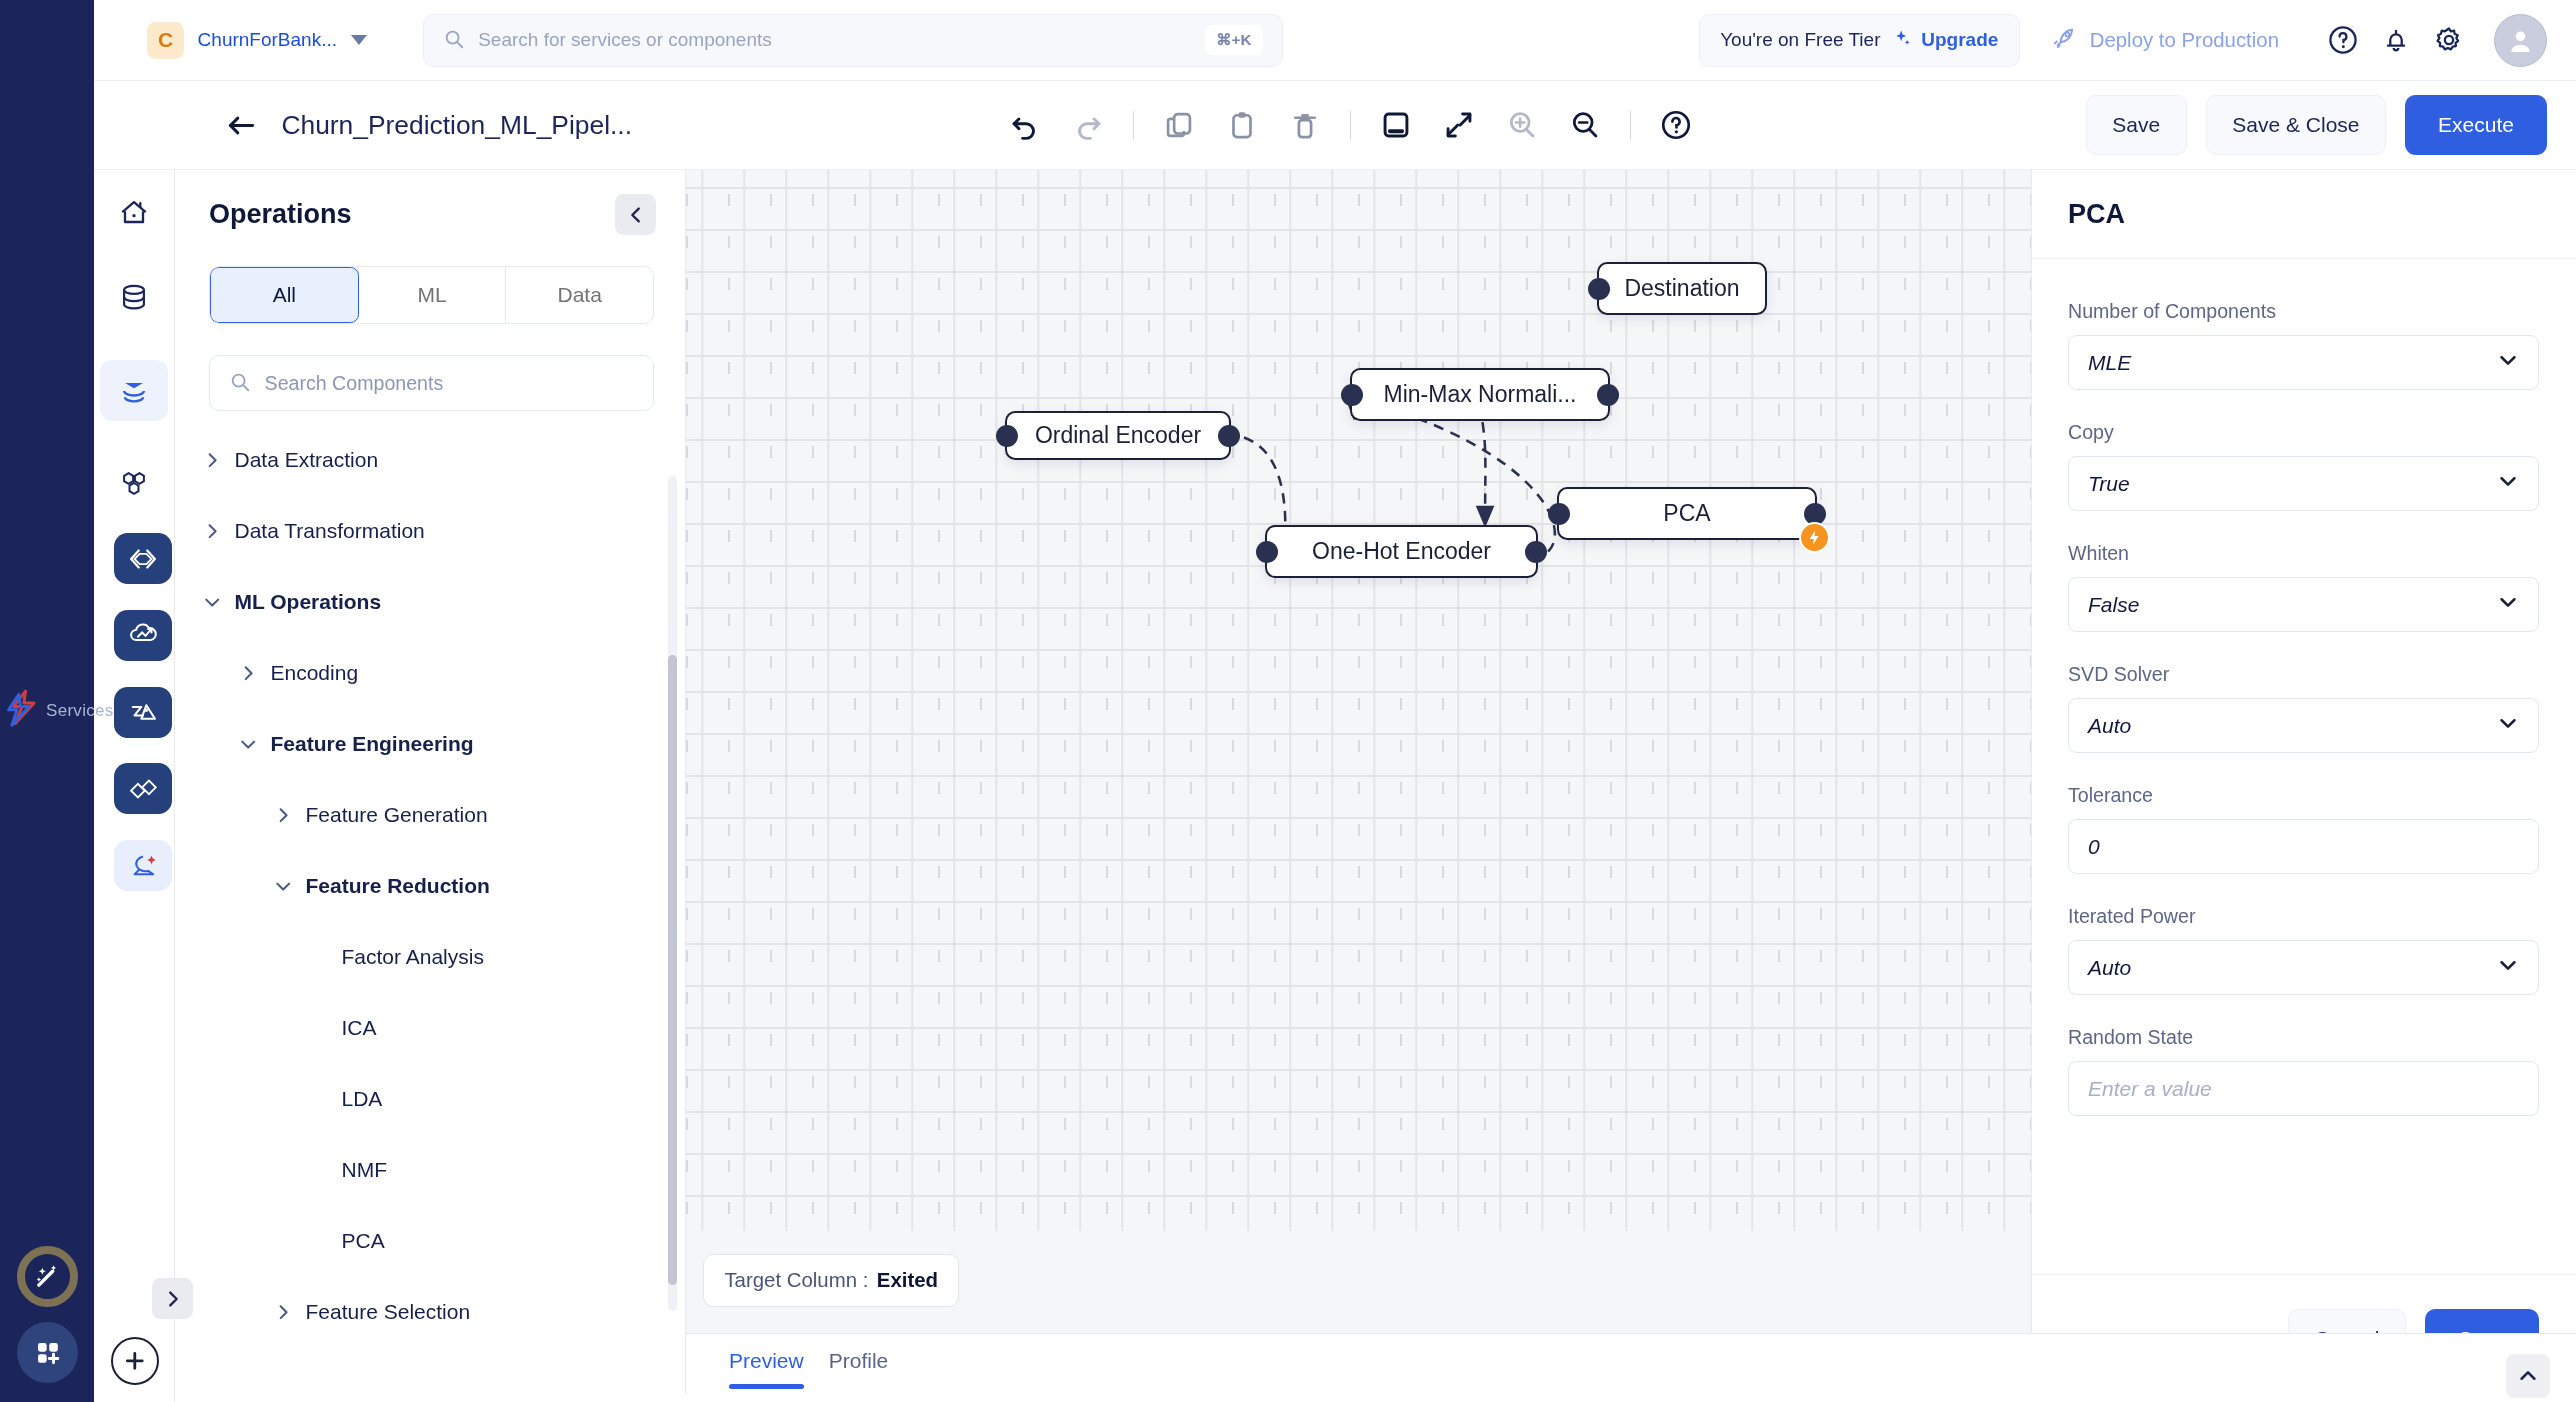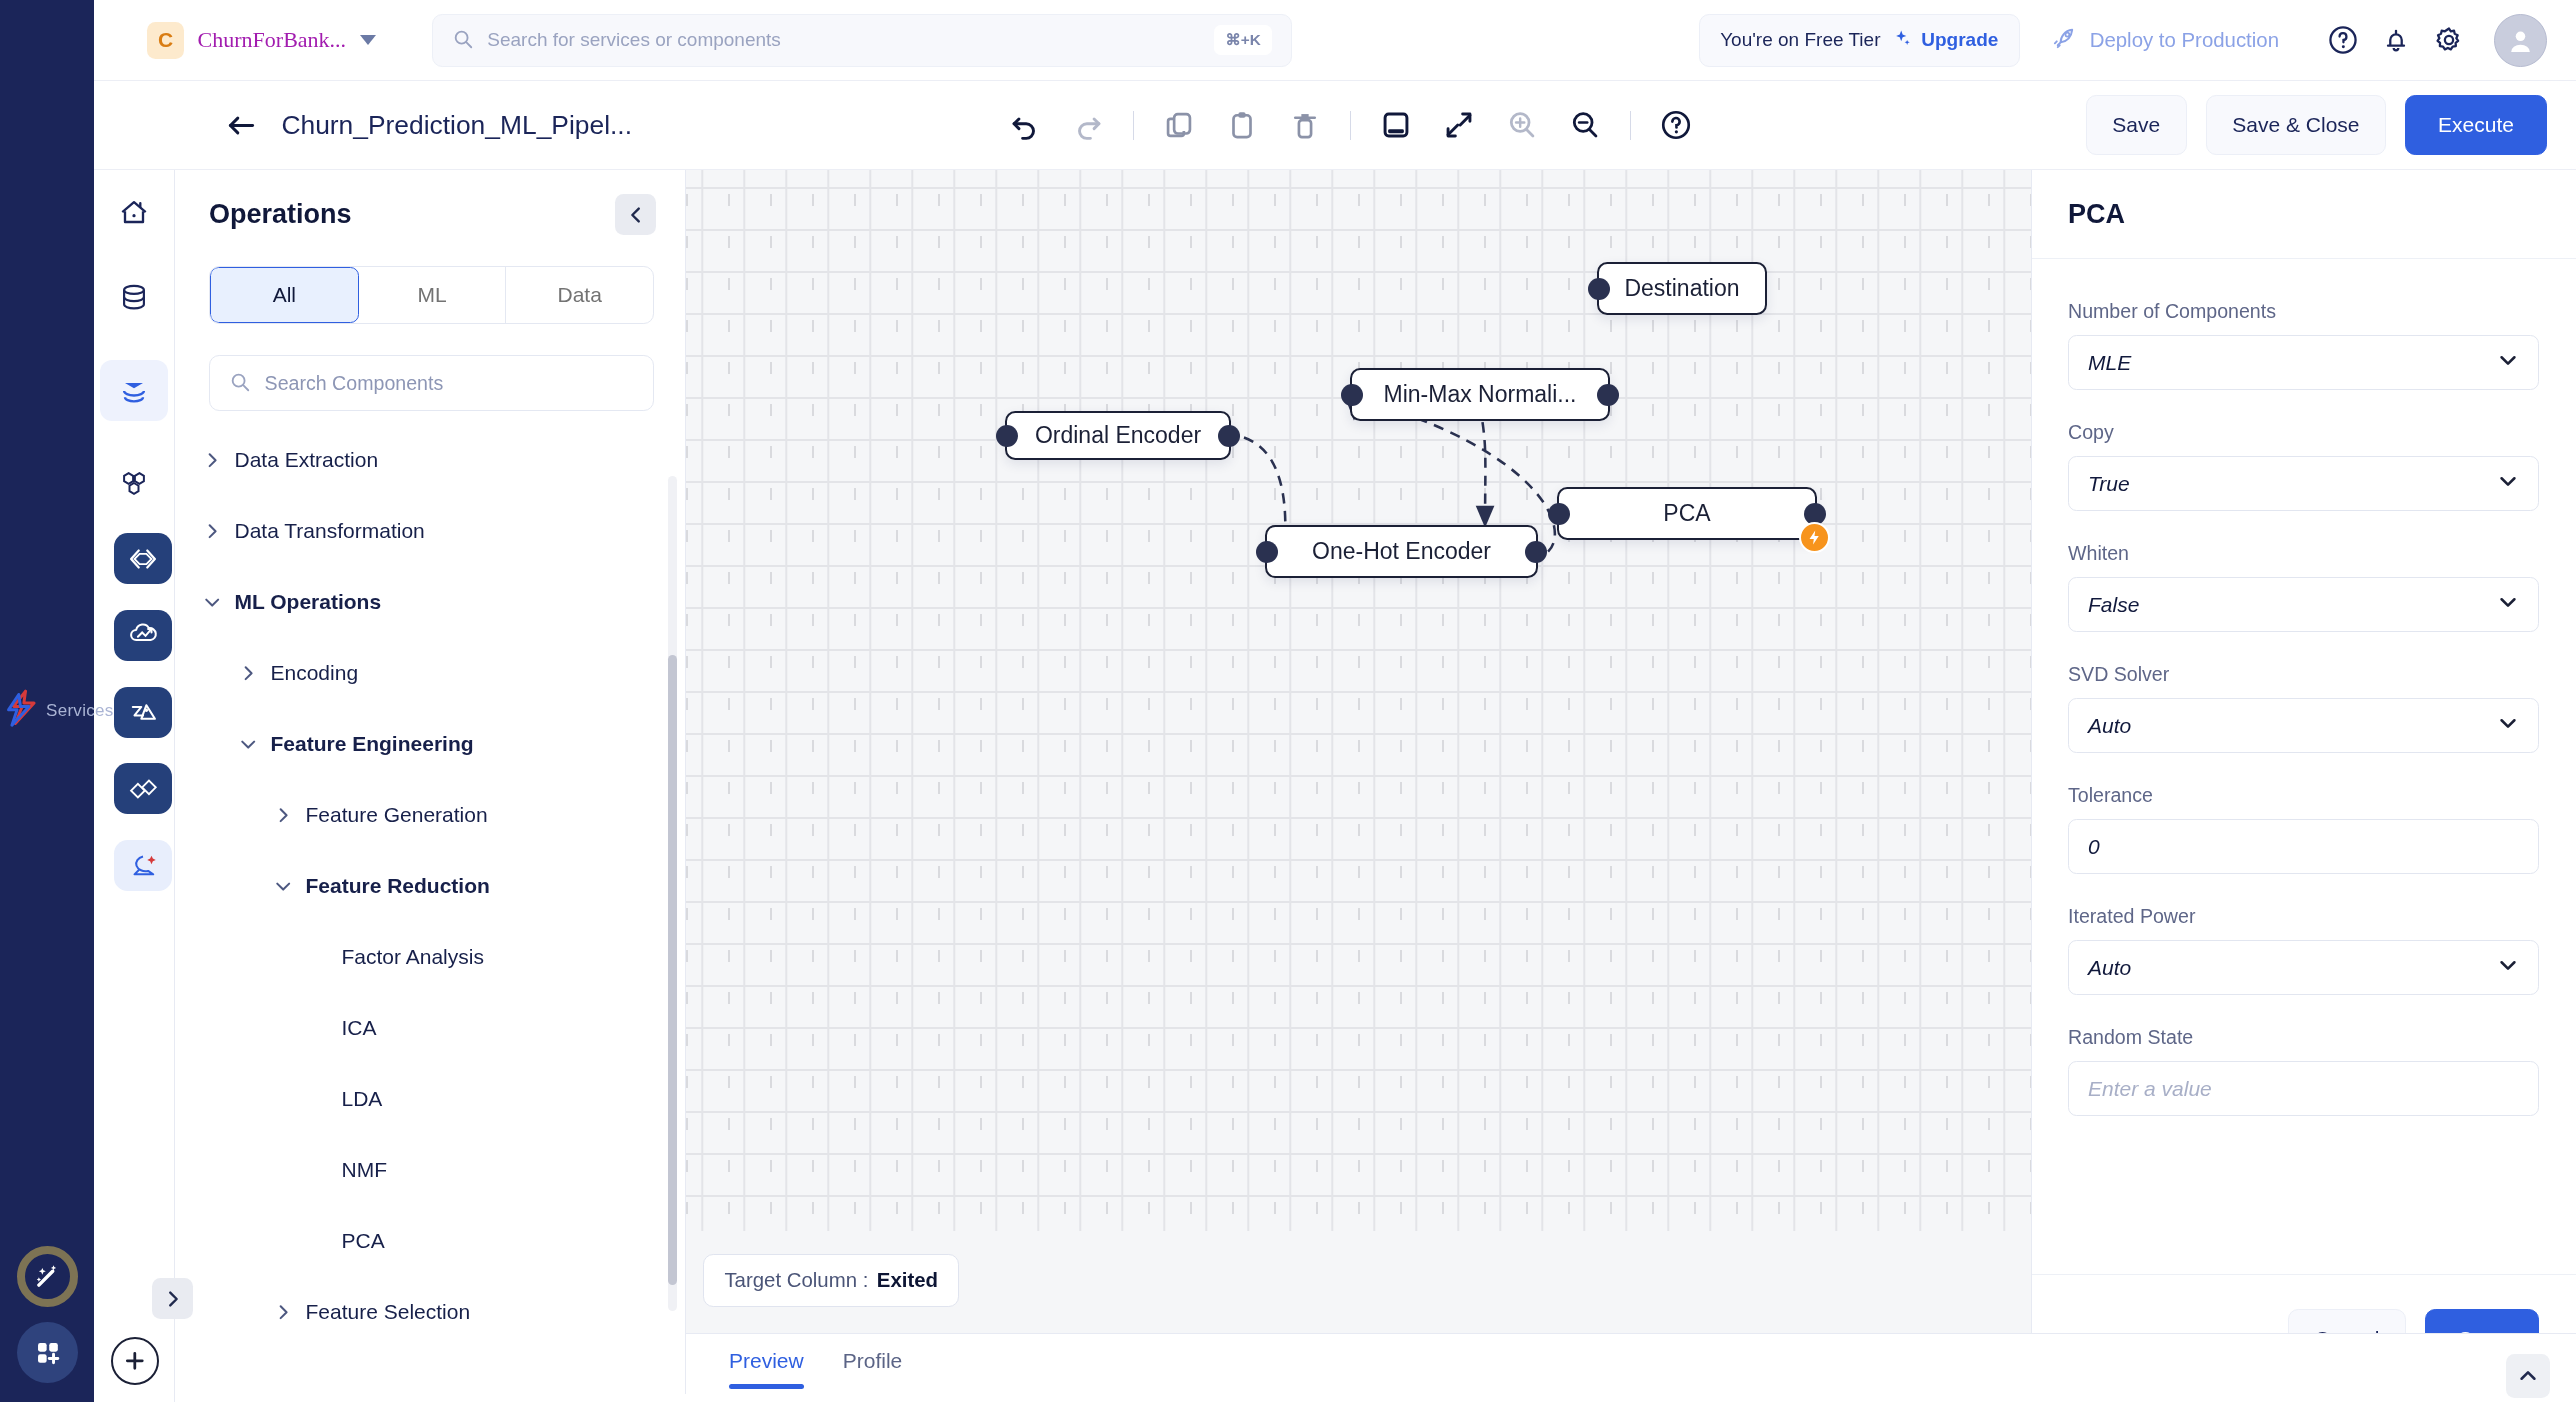--- a/index.html
+++ b/index.html
@@ -48,21 +48,21 @@
     z-index: 20;
   }
   .proj {
     display: flex; align-items: center; gap: 13.6px; margin-left: 53px;
   }
   .proj-avatar {
     width: 37px; height: 37px; border-radius: 8.5px; background: #fdeacd;
     color: #d97c12; font-size: 21px; font-weight: 700;
     display: flex; align-items: center; justify-content: center;
   }
-  .proj-name { font-size: 22px; color: #a21caf; font-weight: 400; font-family: Liberation Serif, serif; }
+  .proj-name { font-size: 19px; color: #1d4ed8; font-weight: 400; }
   .caret-down { width:0;height:0;border-left:8.5px solid transparent;border-right:8.5px solid transparent;border-top:10.2px solid #6b7aa5; }
 
   .searchbox {
     margin-left: 56px; width: 860px; height: 53px;
     background: #f7f8fc; border: 0.9px solid #edf0f7; border-radius: 10.2px;
     display: flex; align-items: center; padding: 0 19px; gap: 13.6px;
   }
   .searchbox .ph { font-size: 19px; color: #9aa3c0; flex: 1; }
   .kbd {
     background: #ffffff; border-radius: 6.8px; font-size: 15.3px; color: #7a85ab;
@@ -209,21 +209,21 @@
   .add-node-btn {
     position: absolute; left: 111px; top: 1337px; width: 48px; height: 48px;
     border-radius: 50%; border: 2.6px solid #1b2036; background:#fff;
     display:flex;align-items:center;justify-content:center; z-index: 33;
   }
 
   
   .prev-tabs {
     position: absolute; left: 686px; top: 1333px; width: 1346px; height: 69px;
     background: #ffffff; border-top: 0.9px solid #e7eaf3; display:flex; align-items:flex-start;
-    padding-left: 43px; padding-top: 15.3px; gap: 39px; z-index: 14;
+    padding-left: 43px; padding-top: 15.3px; gap: 25px; z-index: 14;
   }
   .ptab { font-size: 21px; color: #5b6486; position: relative; padding-bottom: 15.3px;}
   .ptab.active { color: #2f5fe0; }
   .ptab.active::after {
     content:""; position:absolute; left: 0; right: 0; bottom: 0; height: 4.3px; background: #2f5fe0; border-radius: 2.6px;
   }
   .prev-collapse {
     position: absolute; right: 25.6px; top: 1354px; width: 44px; height: 44px;
     border-radius: 8.5px; background: #eef0f4; display:flex;align-items:center;justify-content:center; z-index: 30;
   }

